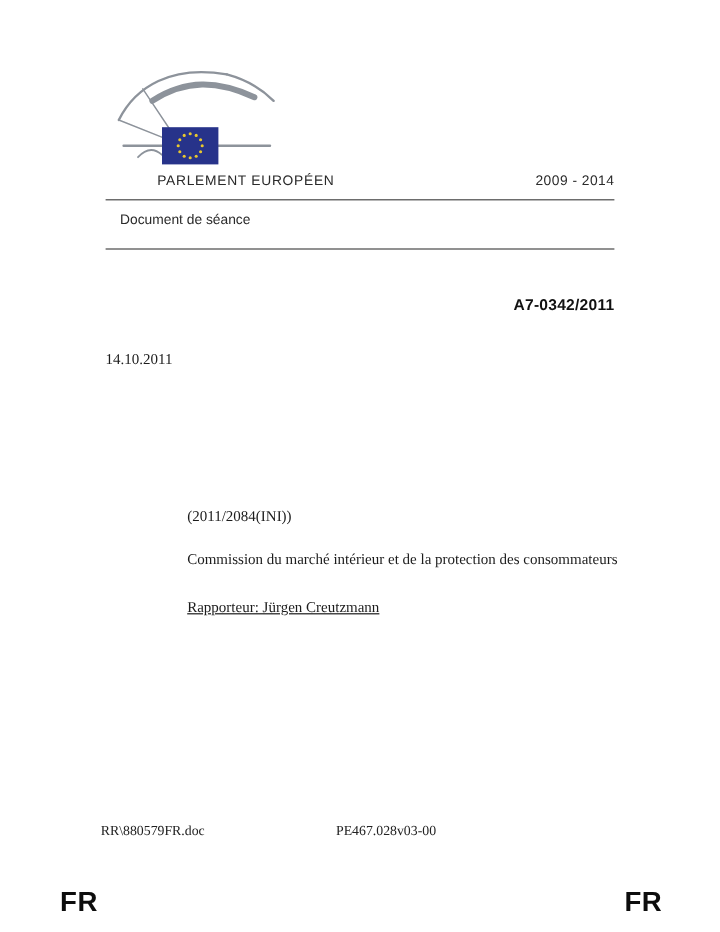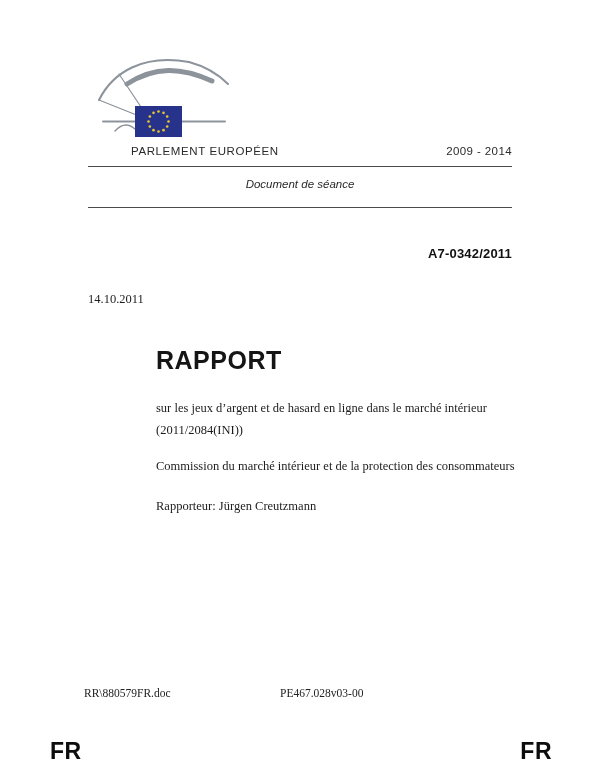--- a/index.html
+++ b/index.html
@@ -21,38 +21,38 @@
     font-size:11.5px;letter-spacing:.6px;color:#2a2a2a;
   }
   .legislature{
     left:380px;top:145px;width:132px;text-align:right;
     font-size:11.5px;letter-spacing:.4px;color:#2a2a2a;
   }
   .rule{left:88px;width:424px;height:1px;background:#4a4a4a;}
   .rule1{top:166px;}
   .rule2{top:207px;}
   .doc-type{
-    left:88px;top:178px;width:424px;text-align:center;
-    font-style:italic;font-size:11.5px;color:#2a2a2a;
+    left:100px;top:178px;width:424px;text-align:left;
+    font-size:11.5px;color:#2a2a2a;
   }
   .doc-number{
     left:280px;top:246px;width:232px;text-align:right;
     font-weight:bold;font-size:13px;letter-spacing:.2px;color:#111;
   }
   .date{
     left:88px;top:292px;font-size:12.5px;color:#1c1c1c;
   }
   .report-title{
     left:156px;top:346px;
     font-weight:bold;font-size:25px;letter-spacing:.5px;color:#151515;
   }
   .subject1{left:156px;top:401px;font-size:12.5px;}
   .subject2{left:156px;top:423px;font-size:12.5px;}
   .committee{left:156px;top:459px;font-size:12.5px;}
-  .rapporteur{left:156px;top:499px;font-size:12.5px;}
+  .rapporteur{left:156px;top:499px;font-size:12.5px;text-decoration:underline;}
   .footer-doc{left:84px;top:687px;font-size:11.5px;color:#222;}
   .footer-pe{left:280px;top:687px;width:232px;font-size:11.5px;color:#222;}
   .lang{
     top:738px;font-weight:bold;font-size:23px;color:#0d0d0d;letter-spacing:.5px;
   }
   .lang-left{left:50px;}
   .lang-right{right:48px;}
   .motto{
     left:0;top:750px;width:600px;text-align:center;
     font-style:italic;font-size:10px;color:#b6b6b6;letter-spacing:.3px;
@@ -99,22 +99,20 @@
 
   <div class="abs rule rule1"></div>
 
   <div class="abs sans doc-type">Document de séance</div>
 
   <div class="abs rule rule2"></div>
 
   <div class="abs sans doc-number">A7-0342/2011</div>
   <div class="abs serif date">14.10.2011</div>
 
-  <div class="abs sans report-title">RAPPORT</div>
-  <div class="abs serif subject1">sur les jeux d’argent et de hasard en ligne dans le marché intérieur</div>
   <div class="abs serif subject2">(2011/2084(INI))</div>
   <div class="abs serif committee">Commission du marché intérieur et de la protection des consommateurs</div>
   <div class="abs serif rapporteur">Rapporteur: Jürgen Creutzmann</div>
 
   <div class="abs serif footer-doc">RR\880579FR.doc</div>
   <div class="abs serif footer-pe">PE467.028v03-00</div>
 
   <div class="abs sans lang lang-left">FR</div>
   <div class="abs sans lang lang-right">FR</div>
 

